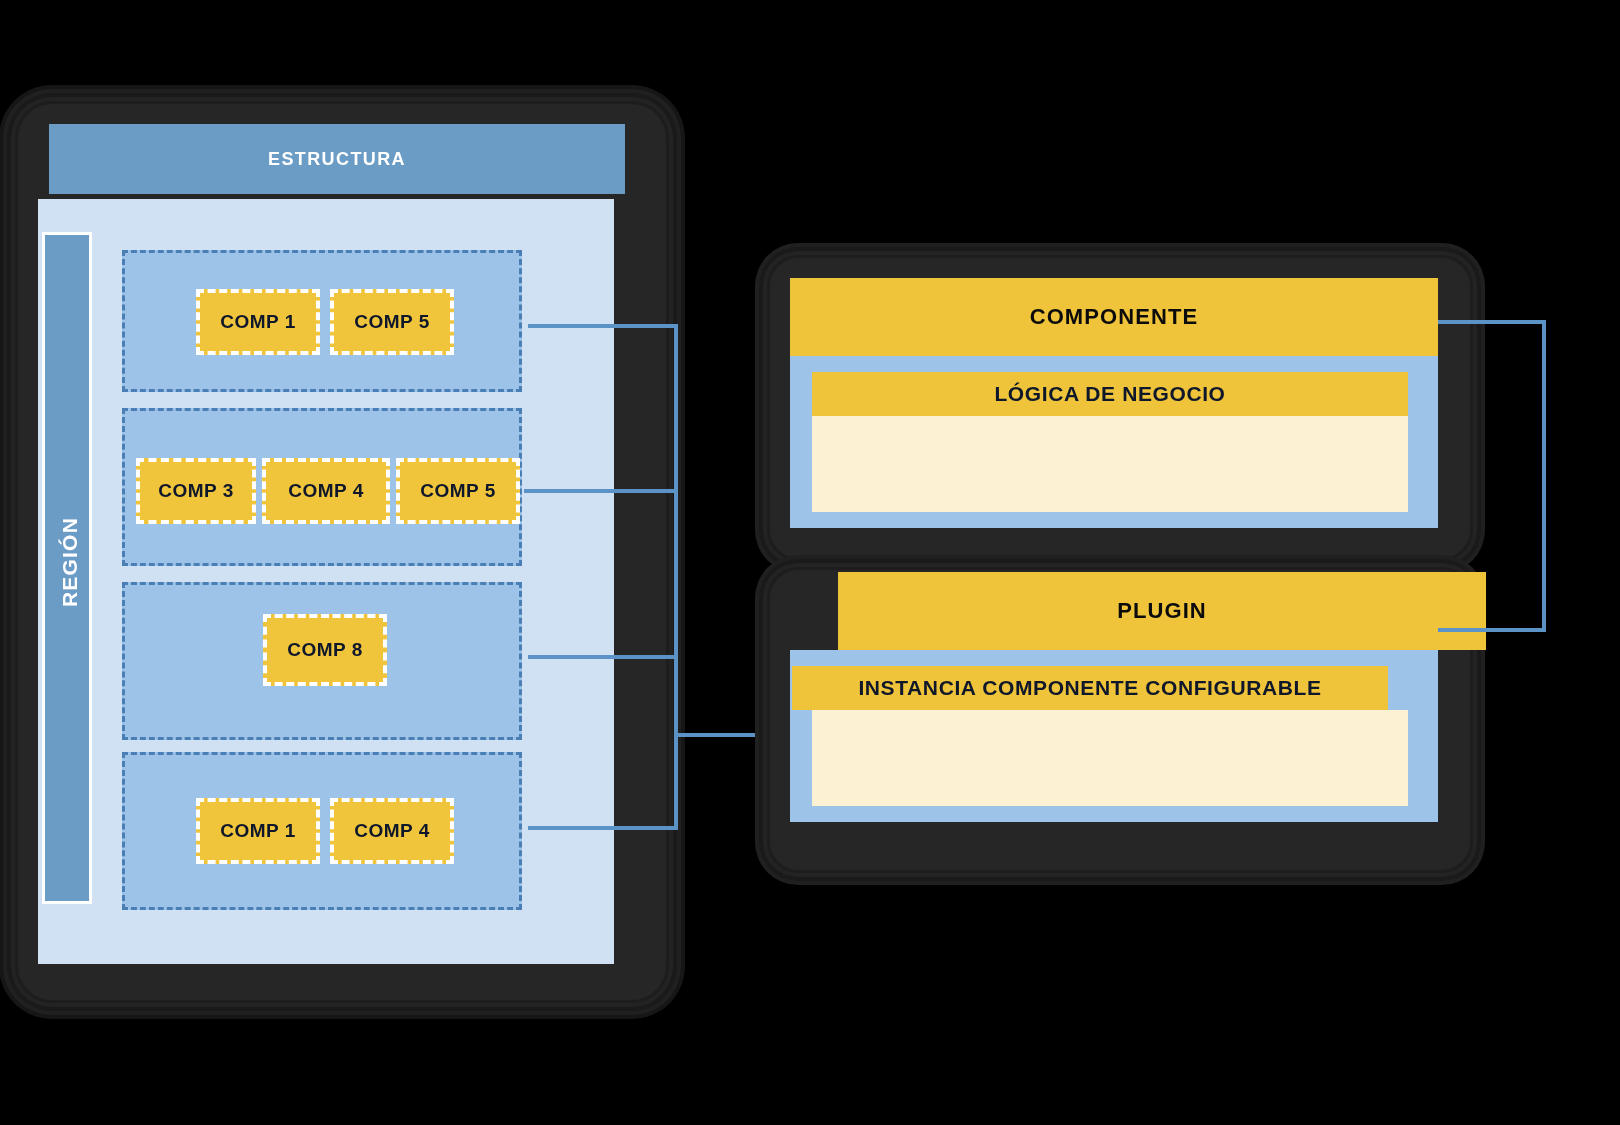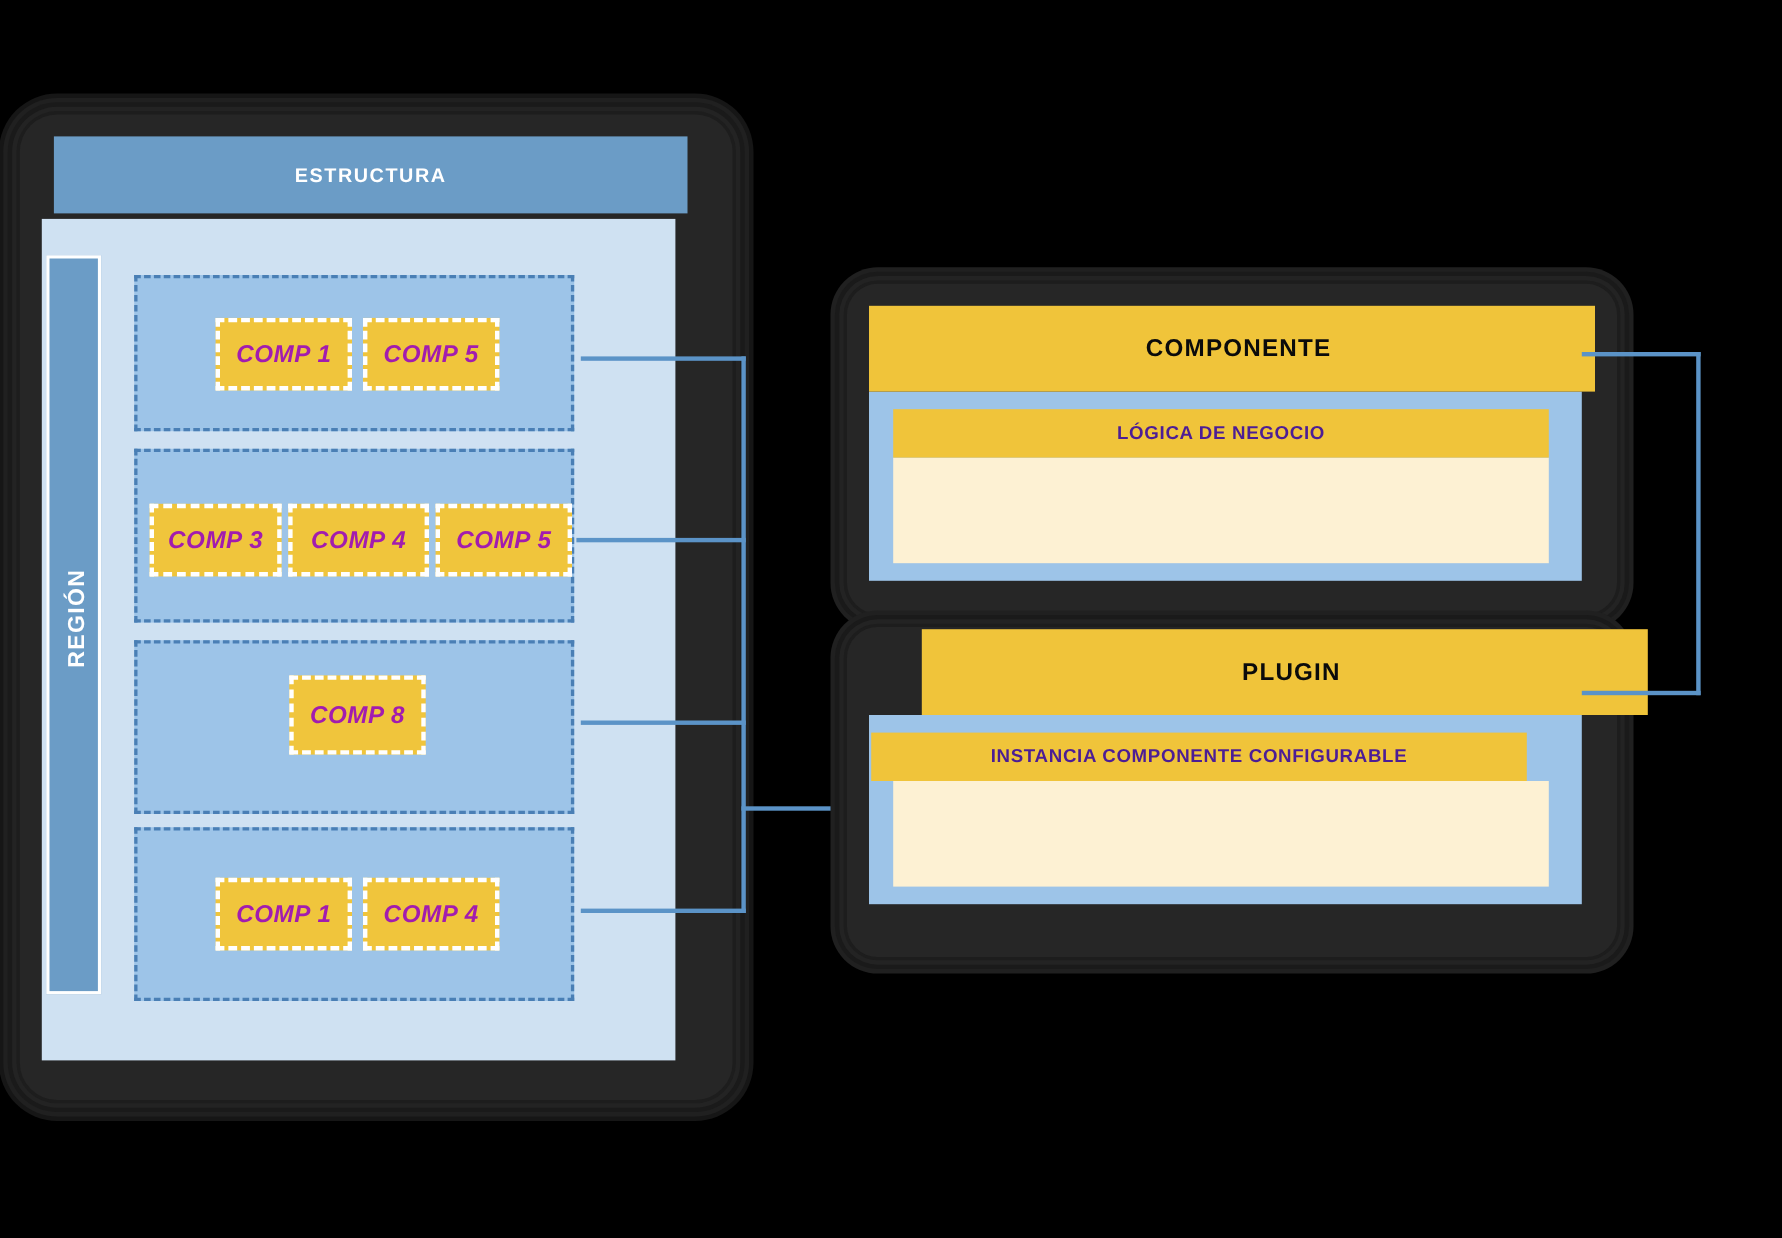--- a/index.html
+++ b/index.html
@@ -30,34 +30,34 @@
 
   .grp{position:absolute;left:122px;width:400px;background:#9dc4e8;
         border:3px dashed #4a7fb5;box-sizing:border-box;}
   #grp1{top:250px;height:142px;}
   #grp2{top:408px;height:158px;}
   #grp3{top:582px;height:158px;}
   #grp4{top:752px;height:158px;}
 
   .comp{position:absolute;background:#f0c53c;border:4px dashed #ffffff;
         box-sizing:border-box;display:flex;align-items:center;justify-content:center;
-        font-size:22px;font-weight:bold;color:#a21caf;letter-spacing:.5px;font-style:italic;}
+        font-size:19px;font-weight:bold;color:#0f172a;letter-spacing:.5px;}
 
   
   .hline{position:absolute;height:4px;background:#5b93c7;}
   .vline{position:absolute;width:4px;background:#5b93c7;}
 
   
   #cmp-shell{left:770px;top:258px;width:700px;height:300px;}
   #plg-shell{left:770px;top:570px;width:700px;height:300px;}
   .rtitle{position:absolute;background:#f0c43a;color:#0b0b0b;font-size:22px;
         font-weight:bold;letter-spacing:1.1px;display:flex;align-items:center;
-        justify-content:center;padding-left:12px;}
+        justify-content:center;}
   .rblue{position:absolute;background:#9dc4e8;}
-  .rsub{position:absolute;background:#f0c43a;color:#4c1d95;font-size:17px;
+  .rsub{position:absolute;background:#f0c43a;color:#0f172a;font-size:21px;
         font-weight:bold;letter-spacing:.6px;display:flex;align-items:center;
         justify-content:center;}
   .rcream{position:absolute;background:#fdf1d3;}
 
   
   #cmp-title{left:790px;top:278px;width:648px;height:78px;}
   #cmp-blue{left:790px;top:356px;width:648px;height:172px;}
   #cmp-sub{left:812px;top:372px;width:596px;height:44px;}
   #cmp-cream{left:812px;top:416px;width:596px;height:96px;}
   

